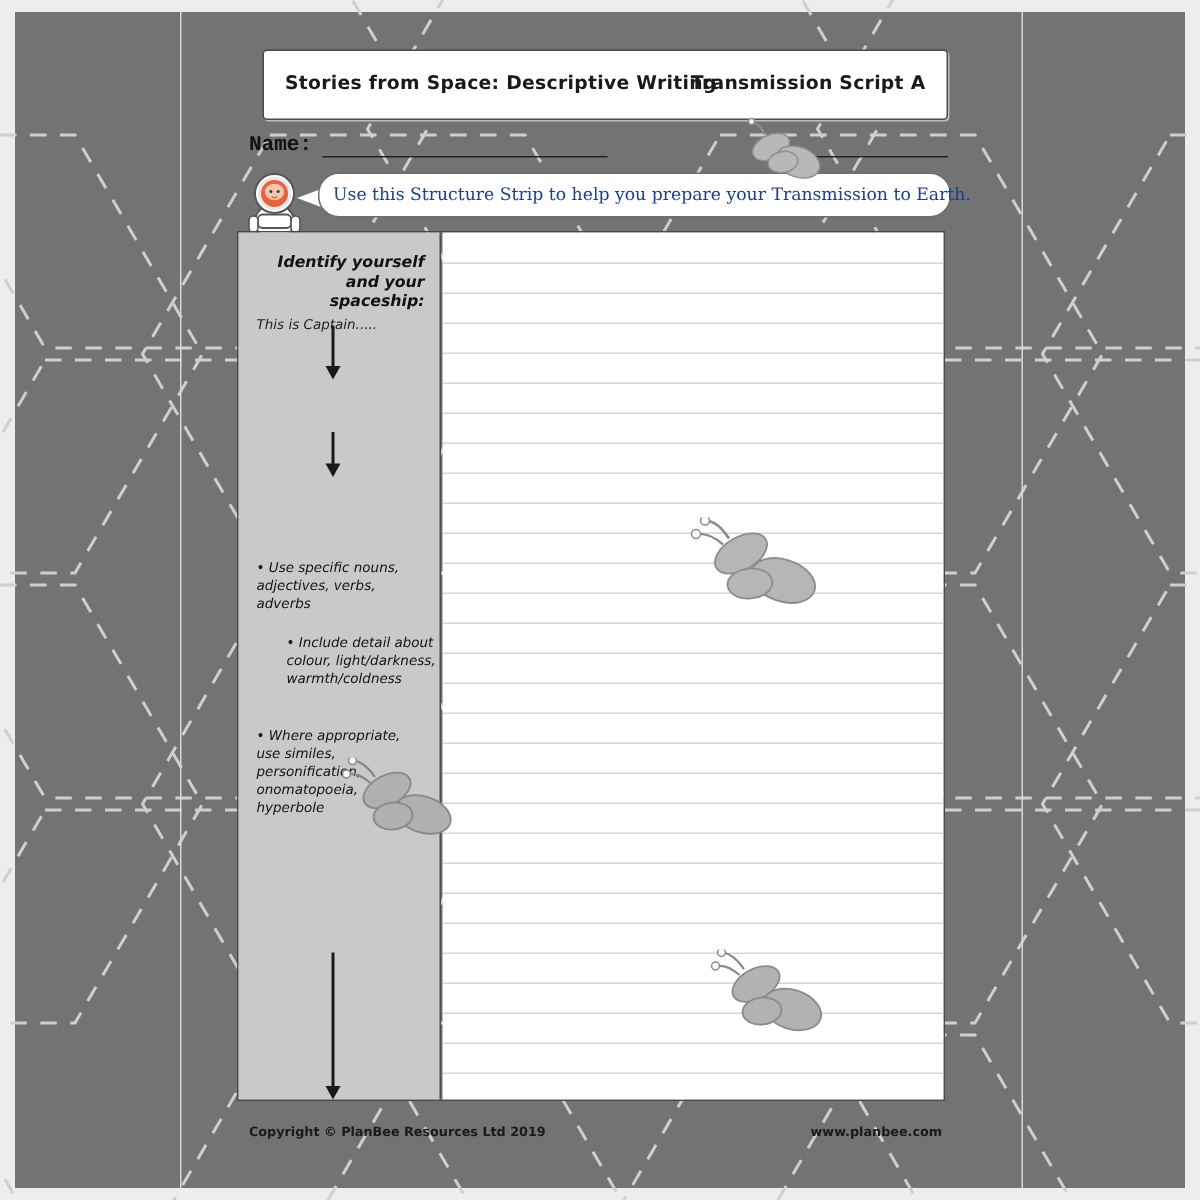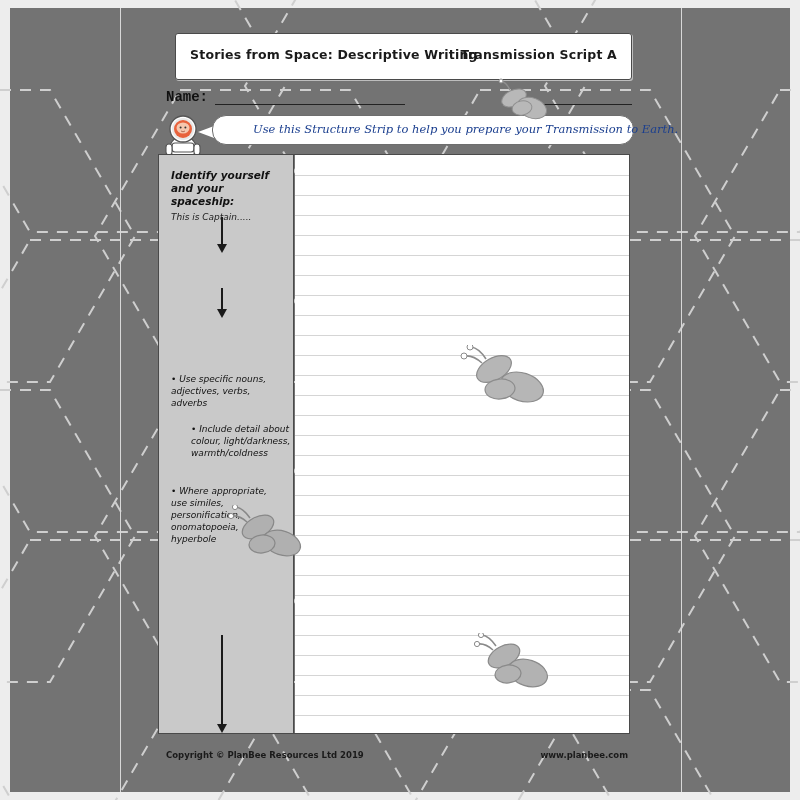--- a/index.html
+++ b/index.html
@@ -84,24 +84,23 @@
   #bubble{
     position:absolute;
     left:212px;top:115px;
     width:420px;height:28px;
     background:#ffffff;
     border:1px solid #6e6e6e;
     border-radius:14px;
   }
   #bubble-text{
     position:absolute;
-    left:40px;top:6px;
+    left:9px;top:6px;
     width:380px;
     font-family:"DejaVu Serif", serif;
-    font-style:italic;
     font-size:11.5px;
     color:#1b3f8f;
     white-space:nowrap;
   }
   #bubble-tail{
     position:absolute;
     left:198px;top:126px;
     width:0;height:0;
     border-top:6px solid transparent;
     border-bottom:6px solid transparent;
@@ -149,20 +148,21 @@
 
   
   .strip-block{
     position:absolute;
     left:12px;width:112px;
     font-family:"DejaVu Sans", sans-serif;
   }
   .strip-head{
     font-size:10.5px;font-weight:700;font-style:italic;color:#111;
     line-height:13px;
+    text-align:right;
   }
   .strip-sub{
     font-size:9px;font-style:italic;color:#222;
     line-height:12px;margin-top:3px;
   }
   .strip-bullet{
     font-size:9px;font-style:italic;color:#111;
     line-height:12px;
   }
   .arrow{

